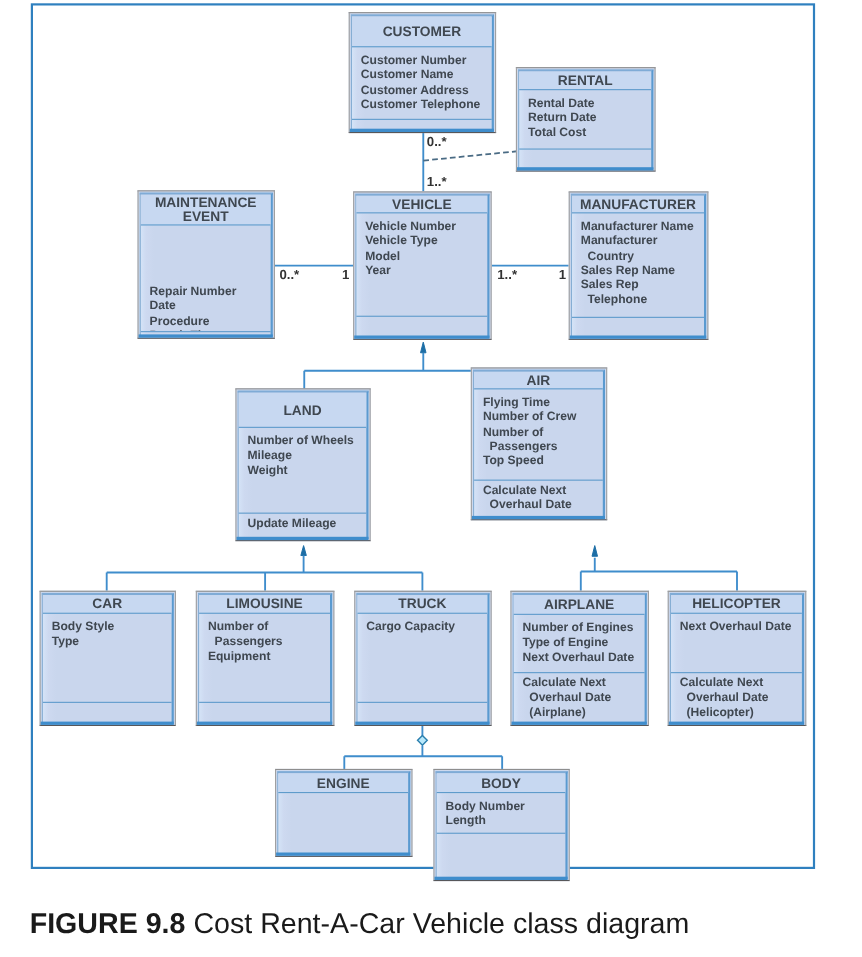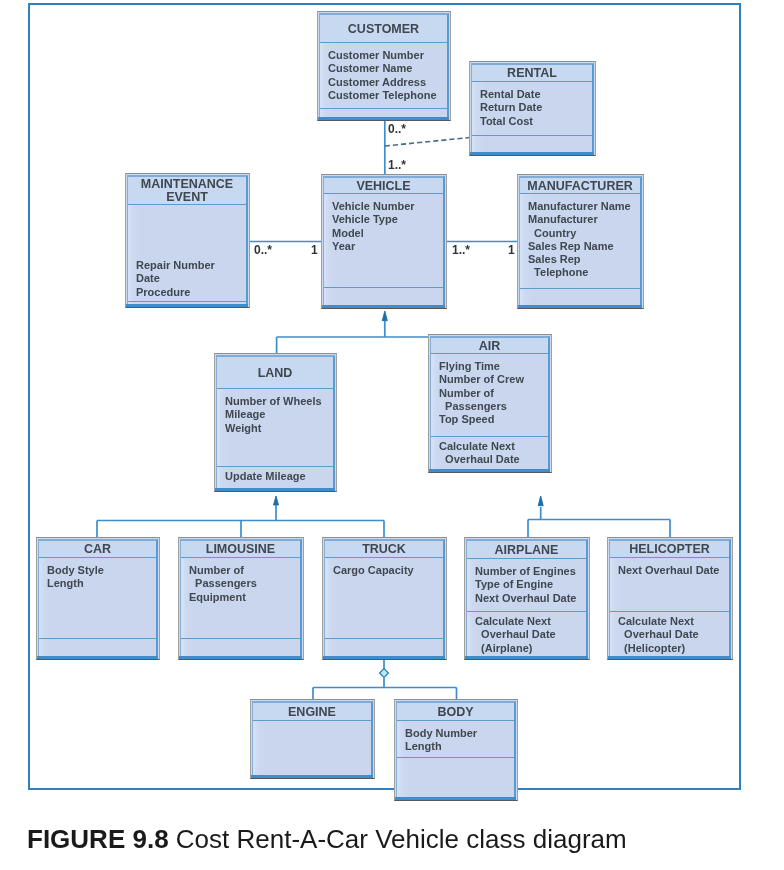--- a/index.html
+++ b/index.html
@@ -133,21 +133,21 @@
       <div class="sec last" style="flex:1;">Calculate Next
   Overhaul Date</div>
     </div>
   </div>
 
   <div class="cls" style="left:36px;top:537px;width:124px;height:123px;">
     <div class="shadow"></div>
     <div class="bdy">
       <div class="hdr" style="height:17px;">CAR</div>
       <div class="sec" style="height:81px;">Body Style
-Length</div>
+Type</div>
       <div class="sec last" style="flex:1;"></div>
     </div>
   </div>
 
   <div class="cls" style="left:178px;top:537px;width:126px;height:123px;">
     <div class="shadow"></div>
     <div class="bdy">
       <div class="hdr" style="height:17px;">LIMOUSINE</div>
       <div class="sec" style="height:81px;">Number of
   Passengers

